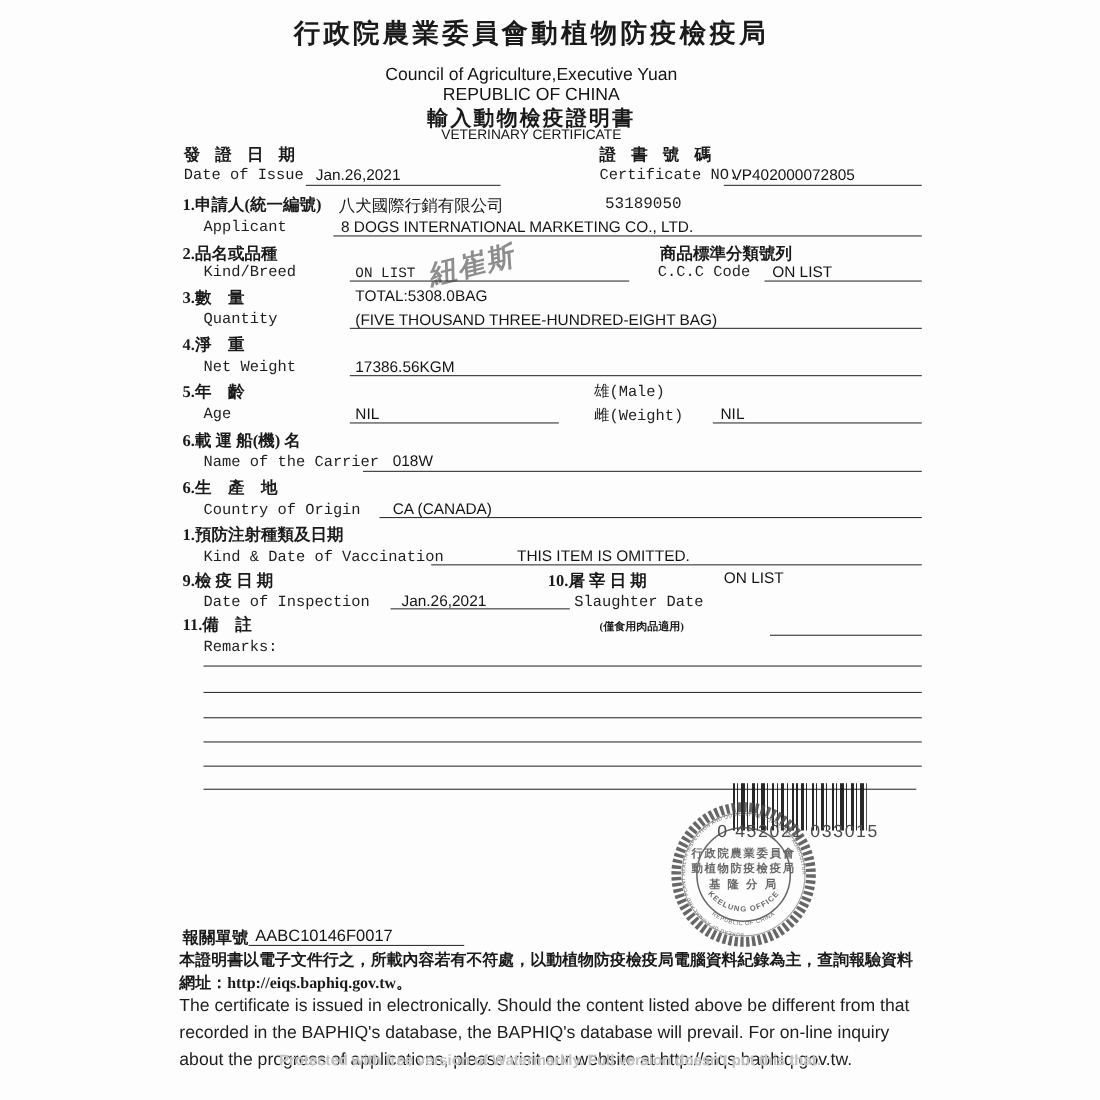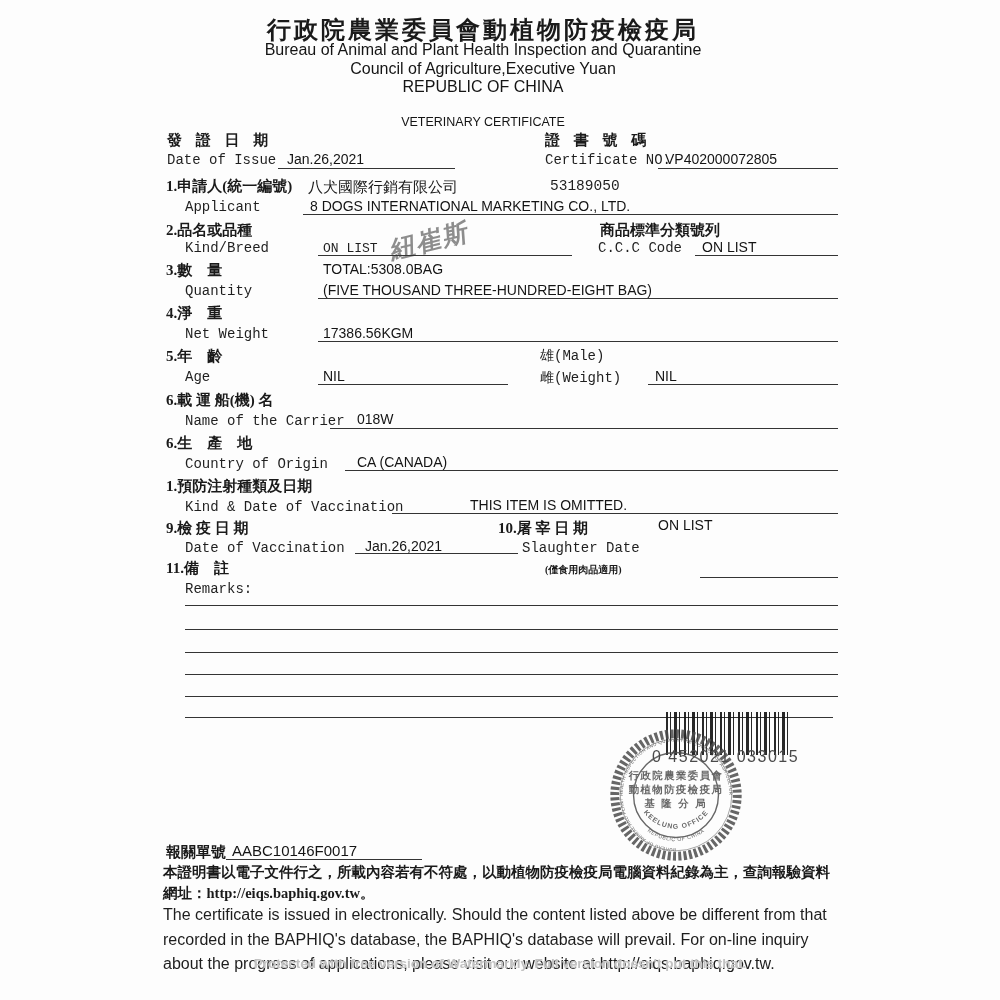--- a/index.html
+++ b/index.html
@@ -22,23 +22,23 @@
     font-size:13.5px;font-weight:700;text-shadow:0 0 1px #ffffff;}
   .enfoot{position:absolute;left:163px;top:903px;width:684px;white-space:normal;font-size:16px;
     color:#1d1d1d;line-height:24.5px;}
 </style>
 </head>
 <body>
 
 <div id="page">
 
   <div class="t ctr cjk" style="top:14px;font-size:24px;letter-spacing:3px;">行政院農業委員會動植物防疫檢疫局</div>
-  <div class="t ctr val" style="top:41px;font-size:16px;">Bureau of Animal and Plant Health Inspection and Quarantine</div>
   <div class="t ctr val" style="top:60px;font-size:16px;">Council of Agriculture,Executive Yuan</div>
   <div class="t ctr val" style="top:78px;font-size:16px;">REPUBLIC OF CHINA</div>
+  <div class="t ctr cjk" style="top:95px;font-size:19px;letter-spacing:2px;">輸入動物檢疫證明書</div>
   <div class="t ctr val" style="top:115px;font-size:12.5px;">VETERINARY CERTIFICATE</div>
 
   <div class="t cjk" style="left:167px;top:131px;letter-spacing:5px;">發 證 日 期</div>
   <div class="t cjk" style="left:545px;top:131px;letter-spacing:5px;">證 書 號 碼</div>
   <div class="t mono" style="left:167px;top:152px;">Date of Issue</div>
   <div class="t val" style="left:287px;top:151px;">Jan.26,2021</div>
   <div class="ul" style="left:278px;top:168px;width:177px;"></div>
   <div class="t mono" style="left:545px;top:152px;">Certificate NO.</div>
   <div class="t val" style="left:665px;top:151px;">VP402000072805</div>
   <div class="ul" style="left:658px;top:168px;width:180px;"></div>
@@ -91,21 +91,21 @@
   <div class="ul" style="left:345px;top:470px;width:493px;"></div>
 
   <div class="t cjk" style="left:166px;top:477px;">1.預防注射種類及日期</div>
   <div class="t mono" style="left:185px;top:499px;">Kind &amp; Date of Vaccination</div>
   <div class="t val" style="left:470px;top:497px;">THIS ITEM IS OMITTED.</div>
   <div class="ul" style="left:392px;top:513px;width:446px;"></div>
 
   <div class="t cjk" style="left:166px;top:519px;">9.檢 疫 日 期</div>
   <div class="t cjk" style="left:498px;top:519px;">10.屠 宰 日 期</div>
   <div class="t val" style="left:658px;top:517px;">ON LIST</div>
-  <div class="t mono" style="left:185px;top:540px;">Date of Vaccination</div>
+  <div class="t mono" style="left:185px;top:540px;">Date of Inspection</div>
   <div class="t val" style="left:365px;top:538px;">Jan.26,2021</div>
   <div class="ul" style="left:355px;top:553px;width:163px;"></div>
   <div class="t mono" style="left:522px;top:540px;">Slaughter Date</div>
 
   <div class="t cjk" style="left:166px;top:559px;">11.備　註</div>
   <div class="t cjk" style="left:545px;top:563px;font-size:10px;">(僅食用肉品適用)</div>
   <div class="ul" style="left:700px;top:577px;width:138px;"></div>
   <div class="t mono" style="left:185px;top:581px;">Remarks:</div>
 
   <div class="ul" style="left:185px;top:605px;width:653px;"></div>

